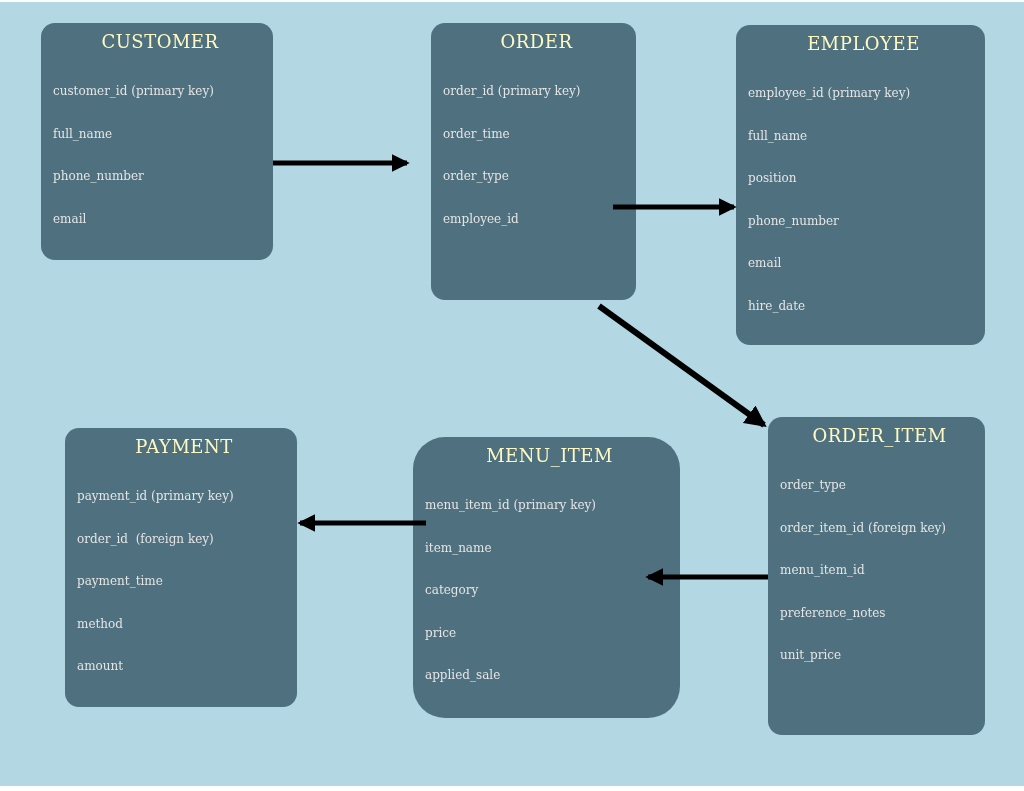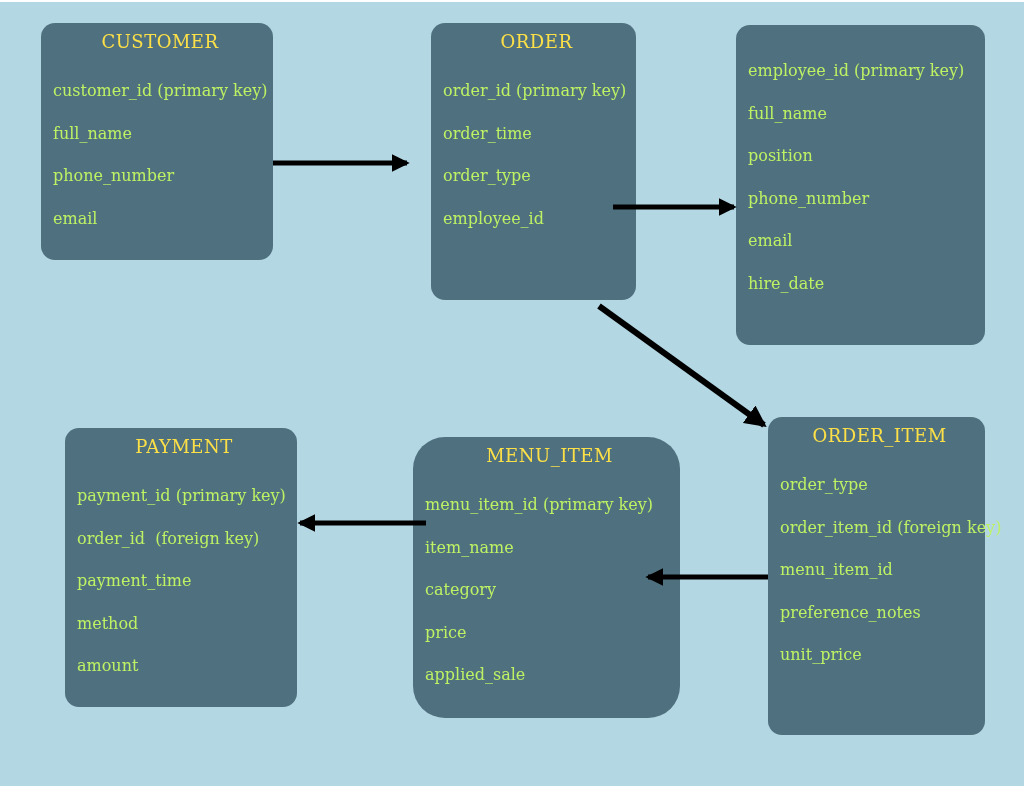--- a/index.html
+++ b/index.html
@@ -26,32 +26,32 @@
     border-radius: 14px;
     color: #eef1f0;
     box-sizing: border-box;
     padding: 8px 6px 0 12px;
   }
   .entity .title {
     text-align: center;
     font-size: 18px;
     line-height: 22px;
     letter-spacing: 0.5px;
-    color: #fde047;
+    color: #fef9c3;
     white-space: pre;
   }
   .entity .fields {
     margin-top: 27px;
   }
   .entity .field {
-    font-size: 16px;
+    font-size: 12px;
     line-height: 22px;
     margin-bottom: 20.5px;
     white-space: pre;
-    color: #bef264;
+    color: #e5e5e5;
   }
   #ent-customer  { left: 41px;  top: 23px;  width: 232px; height: 237px; }
   #ent-order     { left: 410px; top: 23px;  width: 205px; height: 277px; margin-left: 21px; }
   #ent-employee  { left: 736px; top: 25px;  width: 249px; height: 320px; }
   #ent-payment   { left: 65px;  top: 428px; width: 232px; height: 279px; }
   #ent-menu-item { left: 413px; top: 437px; width: 267px; height: 281px; border-radius: 32px; }
   #ent-order-item{ left: 768px; top: 417px; width: 217px; height: 318px; }
   .arrows {
     position: absolute;
     left: 0; top: 0;
@@ -79,20 +79,21 @@
     <div class="title">ORDER</div>
     <div class="fields">
       <div class="field">order_id (primary key)</div>
       <div class="field">order_time</div>
       <div class="field">order_type</div>
       <div class="field">employee_id</div>
     </div>
   </div>
 
   <div class="entity" id="ent-employee">
+    <div class="title">EMPLOYEE</div>
     <div class="fields">
       <div class="field">employee_id (primary key)</div>
       <div class="field">full_name</div>
       <div class="field">position</div>
       <div class="field">phone_number</div>
       <div class="field">email</div>
       <div class="field">hire_date</div>
     </div>
   </div>
 

